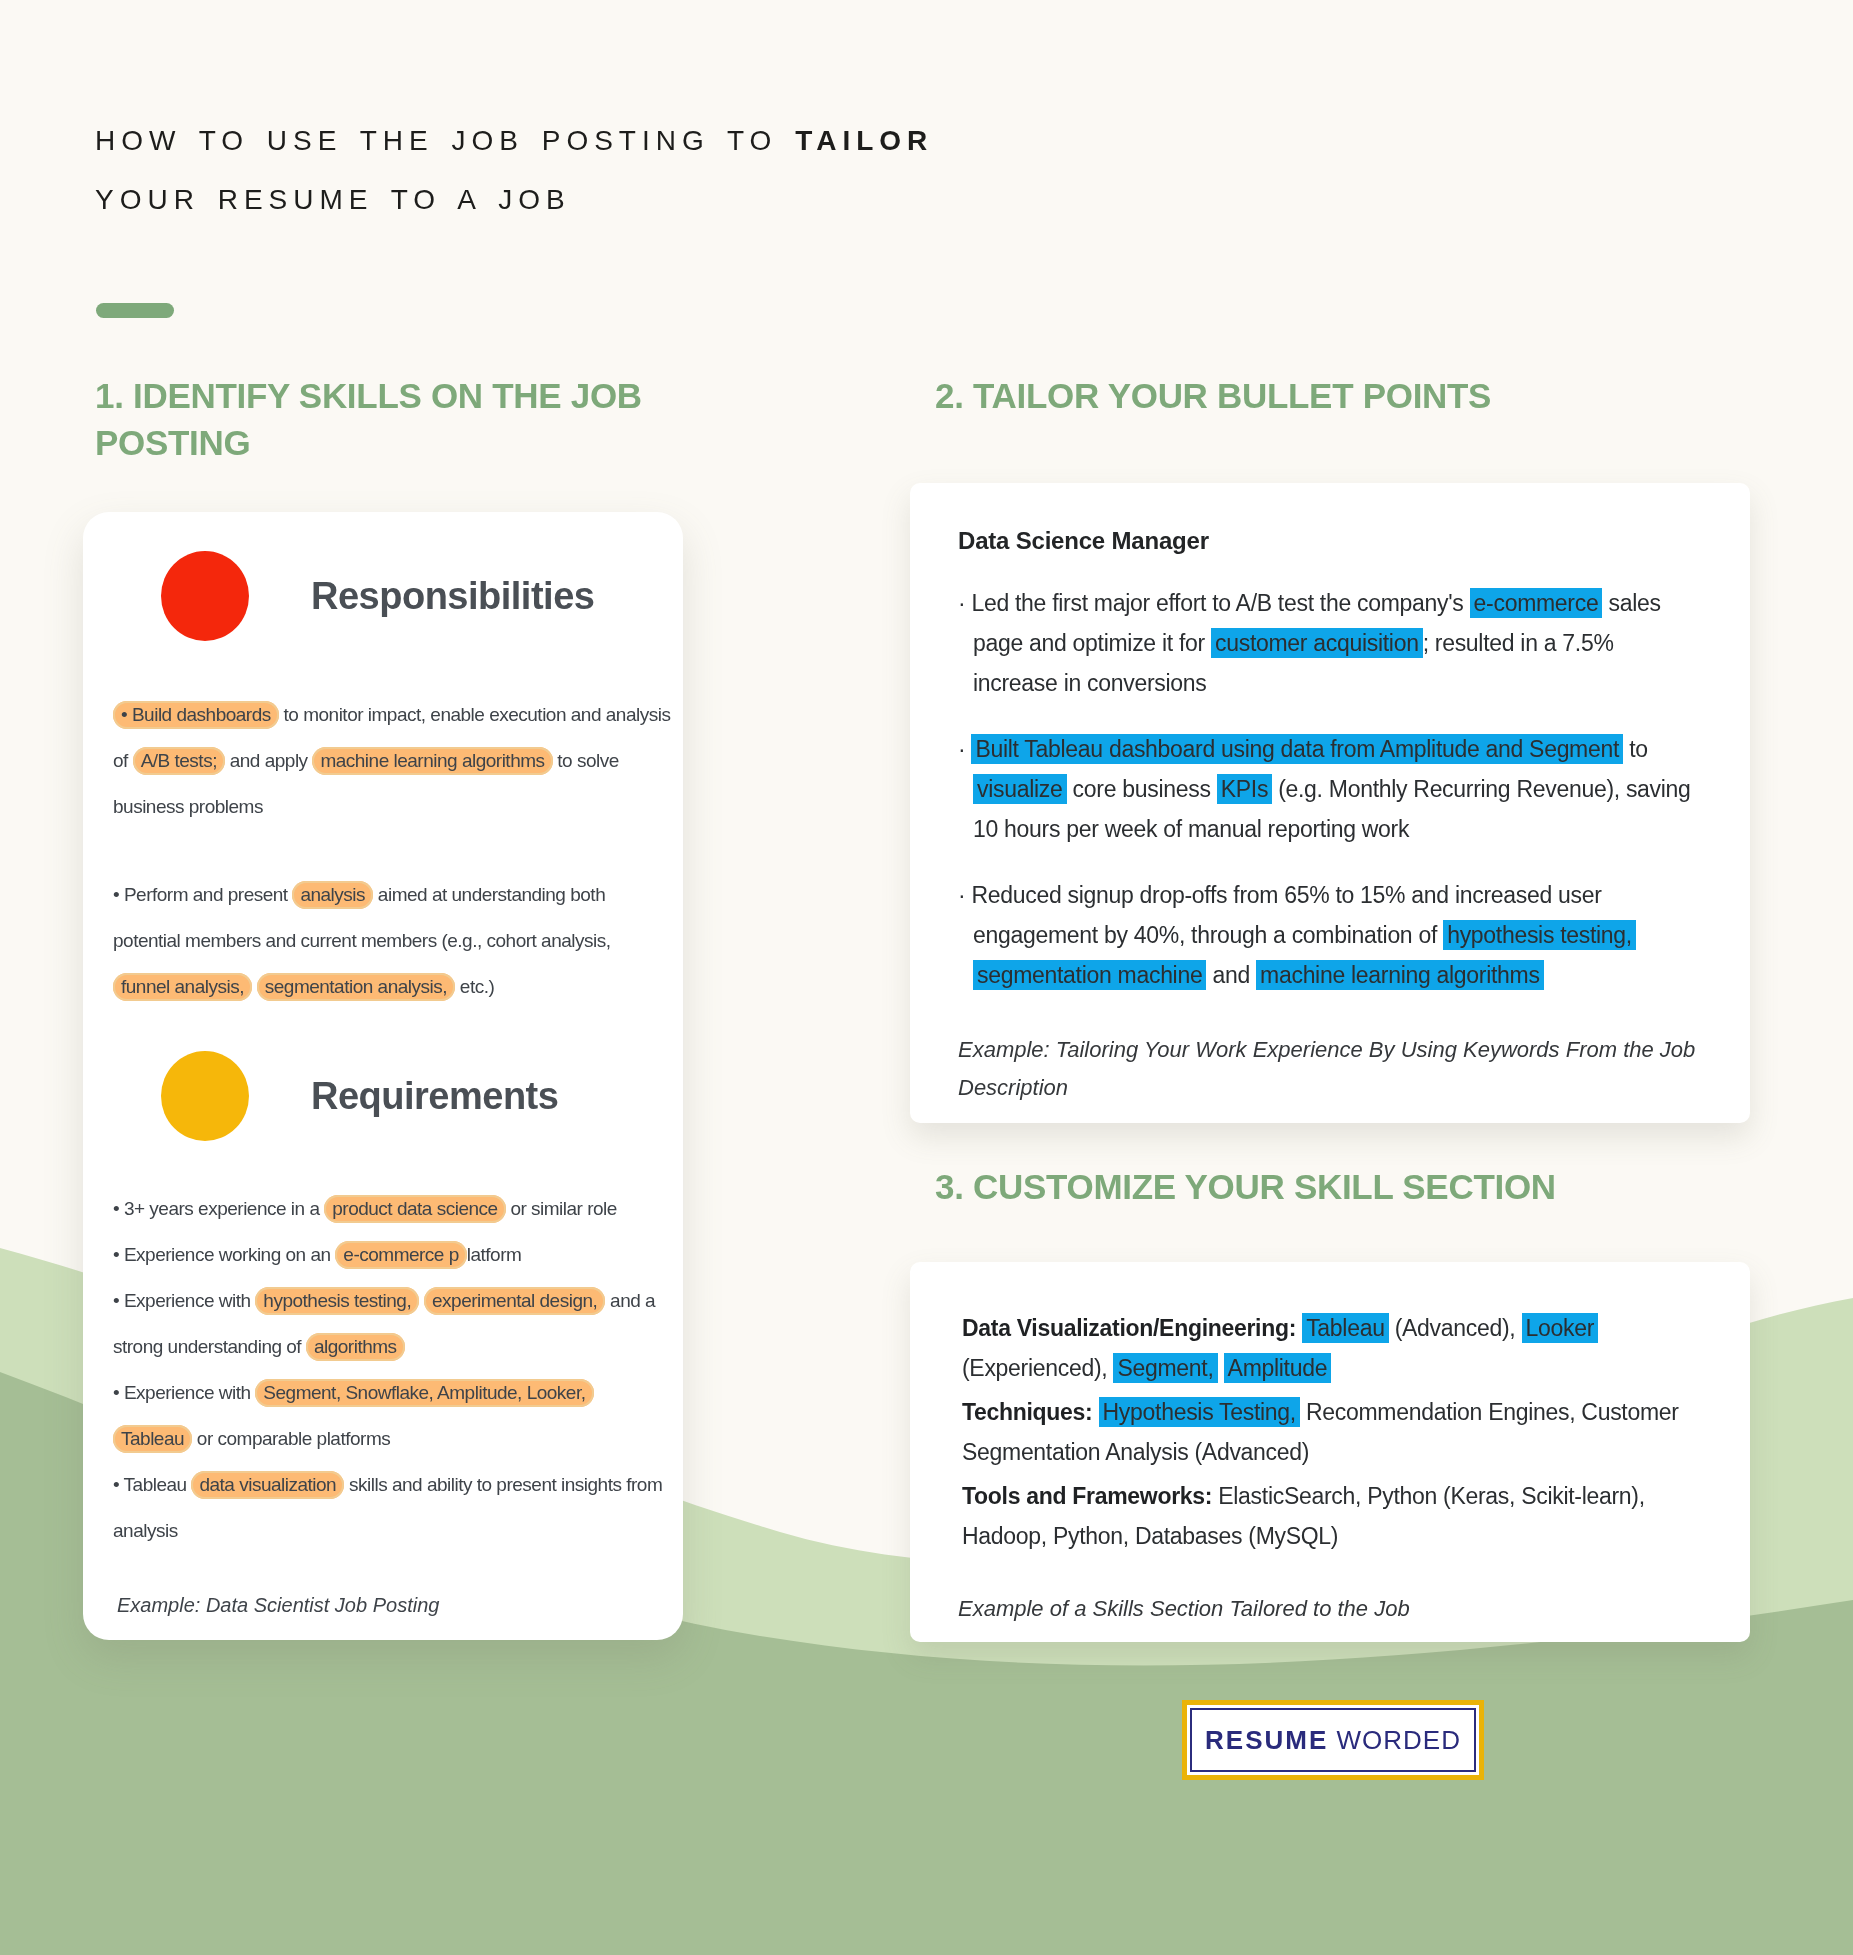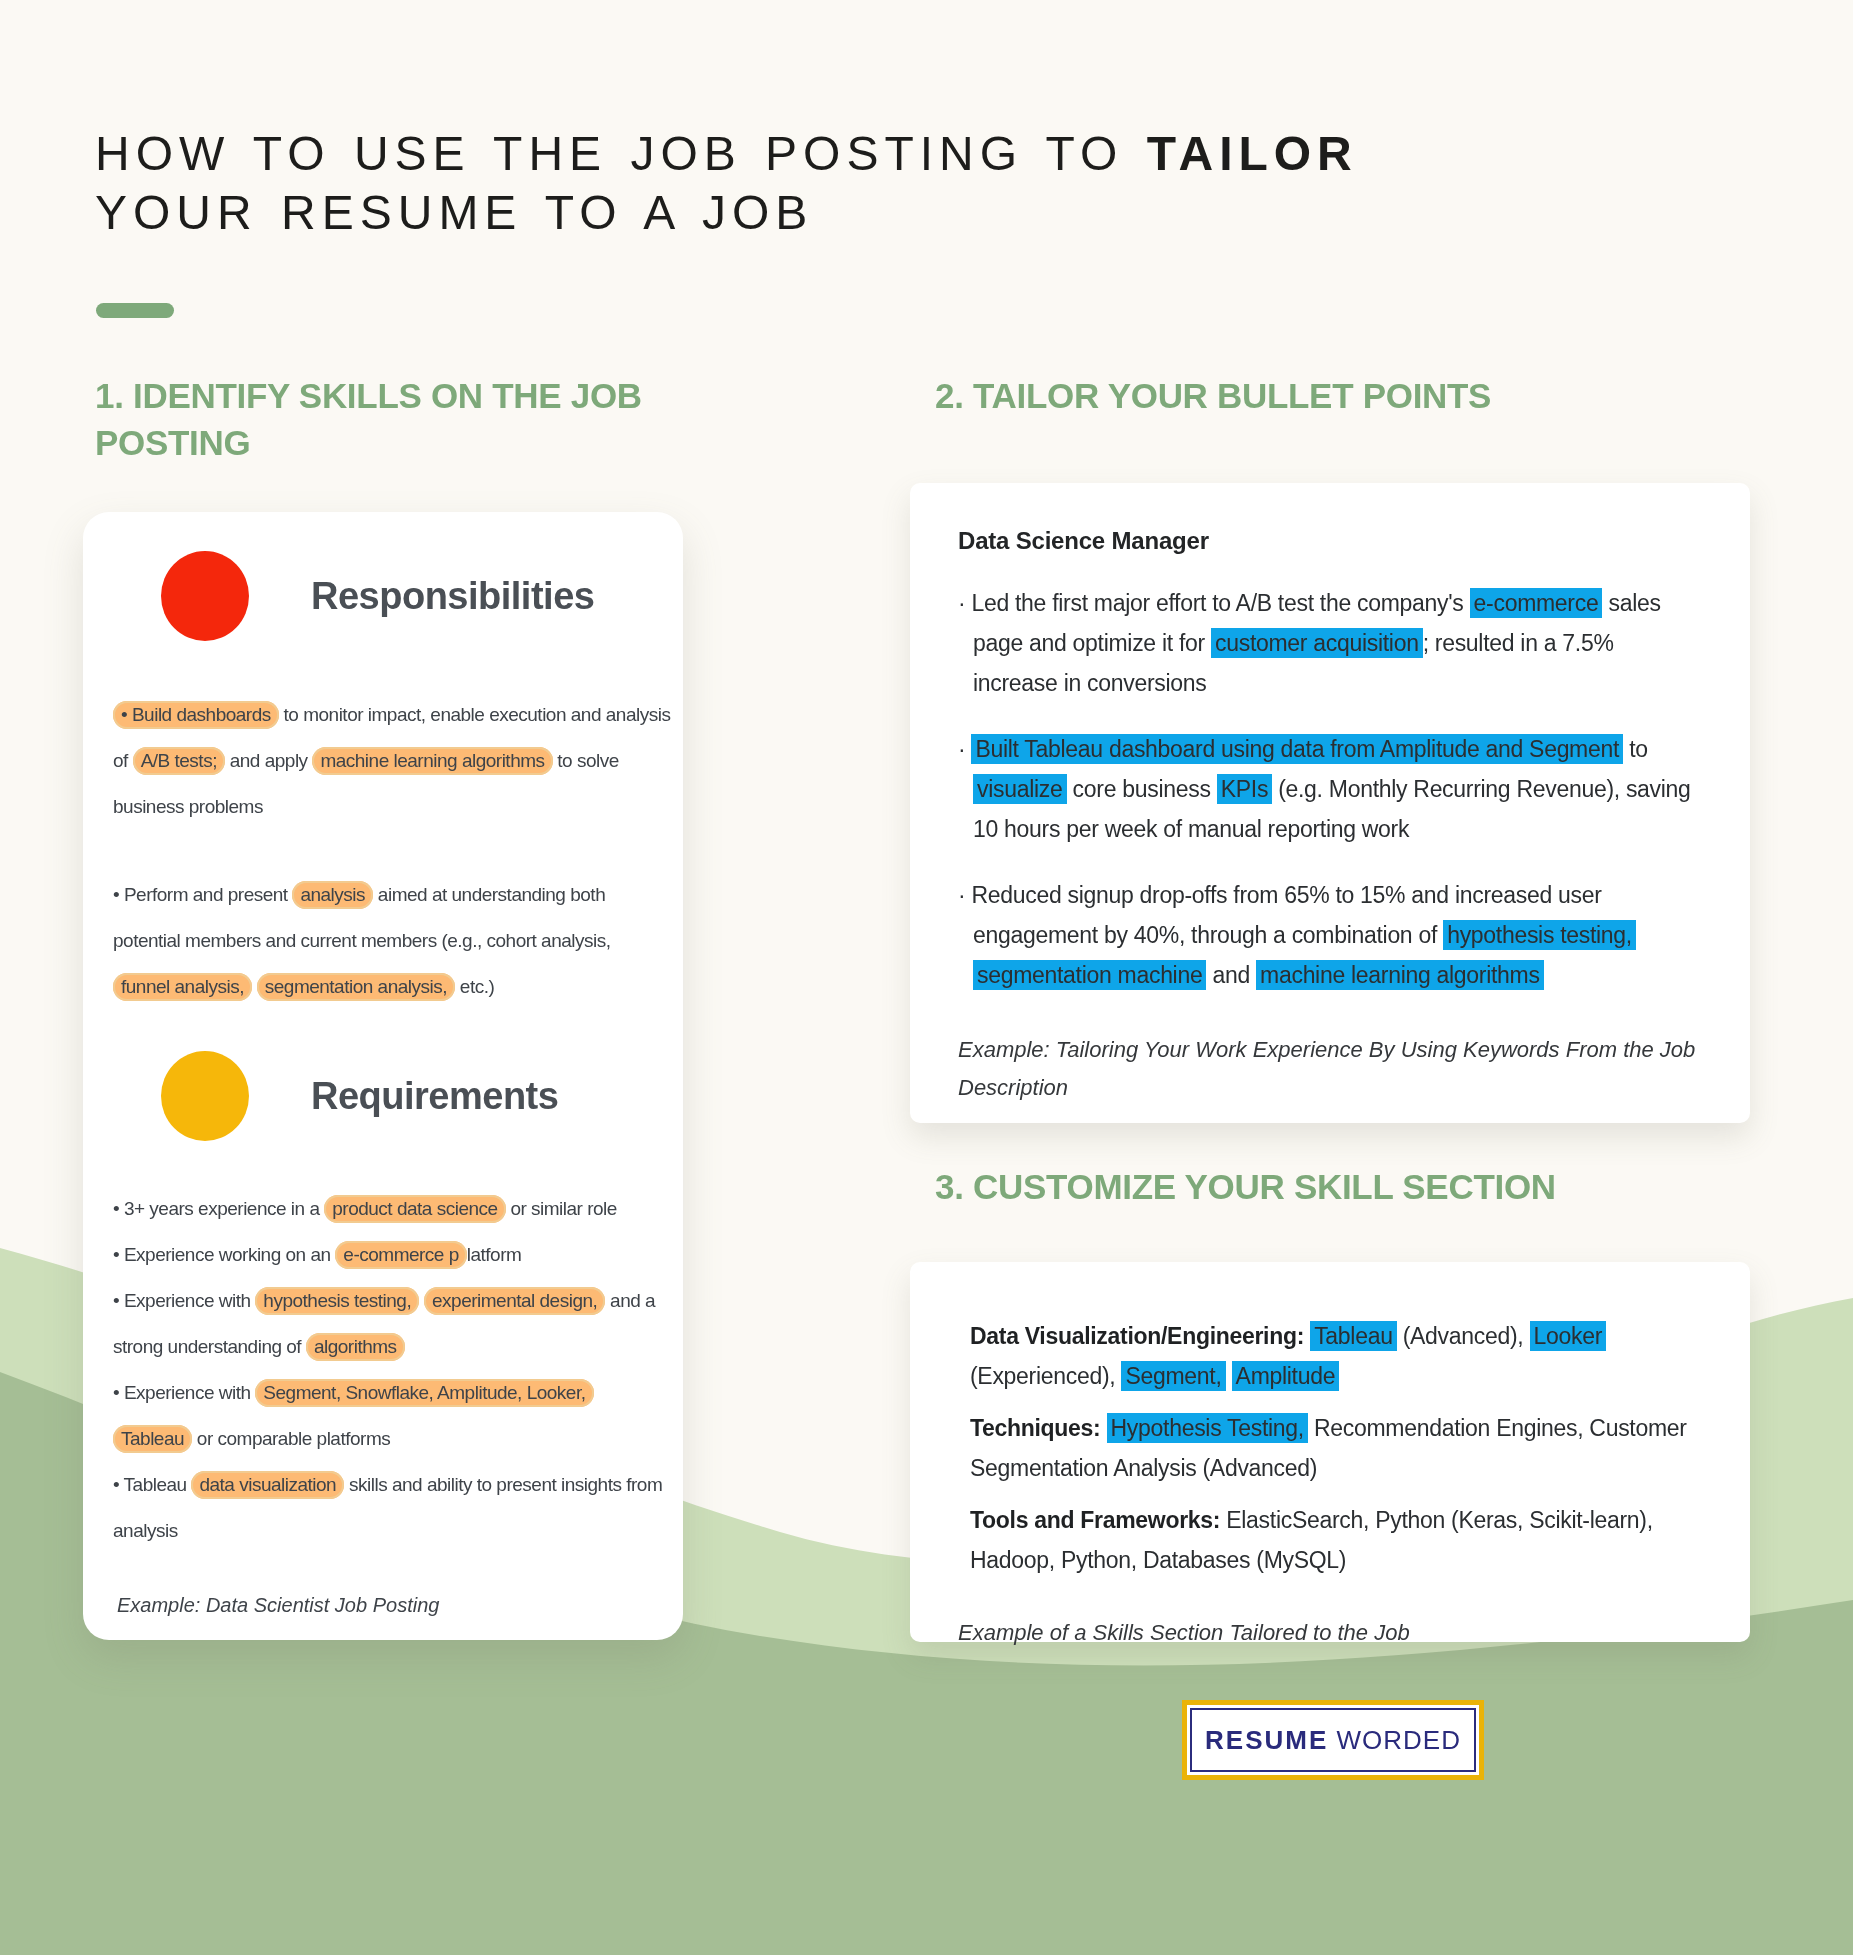--- a/index.html
+++ b/index.html
@@ -9,21 +9,21 @@
     background:#FBF9F4;
     overflow:hidden;
     font-family:"Liberation Sans", sans-serif;
     -webkit-font-smoothing:antialiased;
   }
   .waves{position:absolute;left:0;top:0;z-index:0;}
 
   
   .page-title{
     position:absolute;left:95px;top:92px;z-index:1;
-    font-size:48px;line-height:59px;letter-spacing:6px;word-spacing:4px;
+    font-size:28px;line-height:59px;letter-spacing:6px;word-spacing:4px;
     color:#1d1d1b;font-weight:400;
   }
   .page-title .bold{font-weight:700;}
 
   .accent-dash{
     position:absolute;left:96px;top:303px;z-index:1;
     width:78px;height:15px;border-radius:8px;
     background:#7EA97A;
   }
 
@@ -107,21 +107,21 @@
     font-size:23px;line-height:40px;letter-spacing:-0.3px;
     color:#2B2E31;margin:26px 0 0 0;
     padding-left:15px;text-indent:-15px;
   }
   #rb1{margin-top:28px;}
   #example2{margin-top:36px;font-size:22px;line-height:38px;color:#35383b;}
 
   
   .skl{
     font-size:23px;line-height:40px;letter-spacing:-0.3px;
-    color:#2B2E31;margin:12px;
+    color:#2B2E31;margin:4px;
   }
   #example3{margin-top:34px;font-size:22px;line-height:38px;color:#35383b;}
 
   
   .logo-box{
     position:absolute;left:1182px;top:1700px;z-index:1;
     width:302px;height:80px;box-sizing:border-box;
     background:#ffffff;border:5px solid #eab308;
   }
   .logo-inner{

